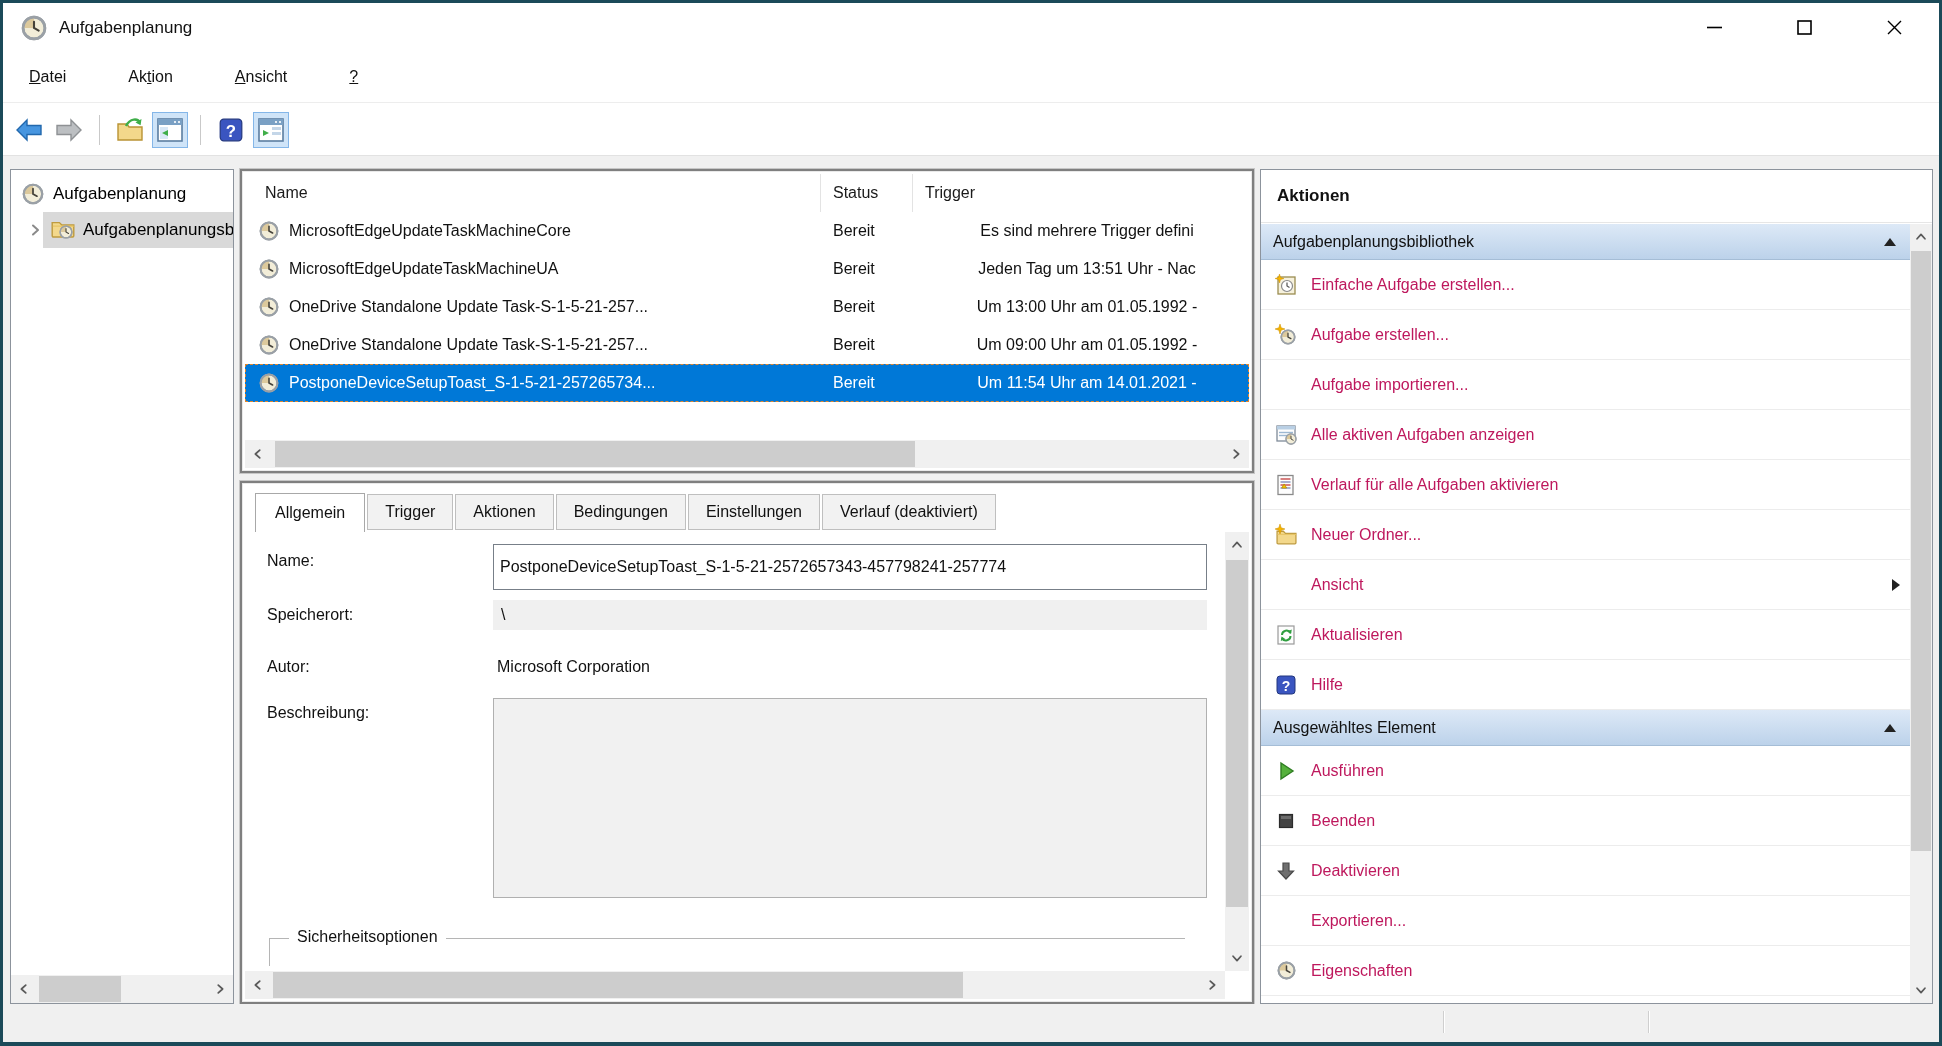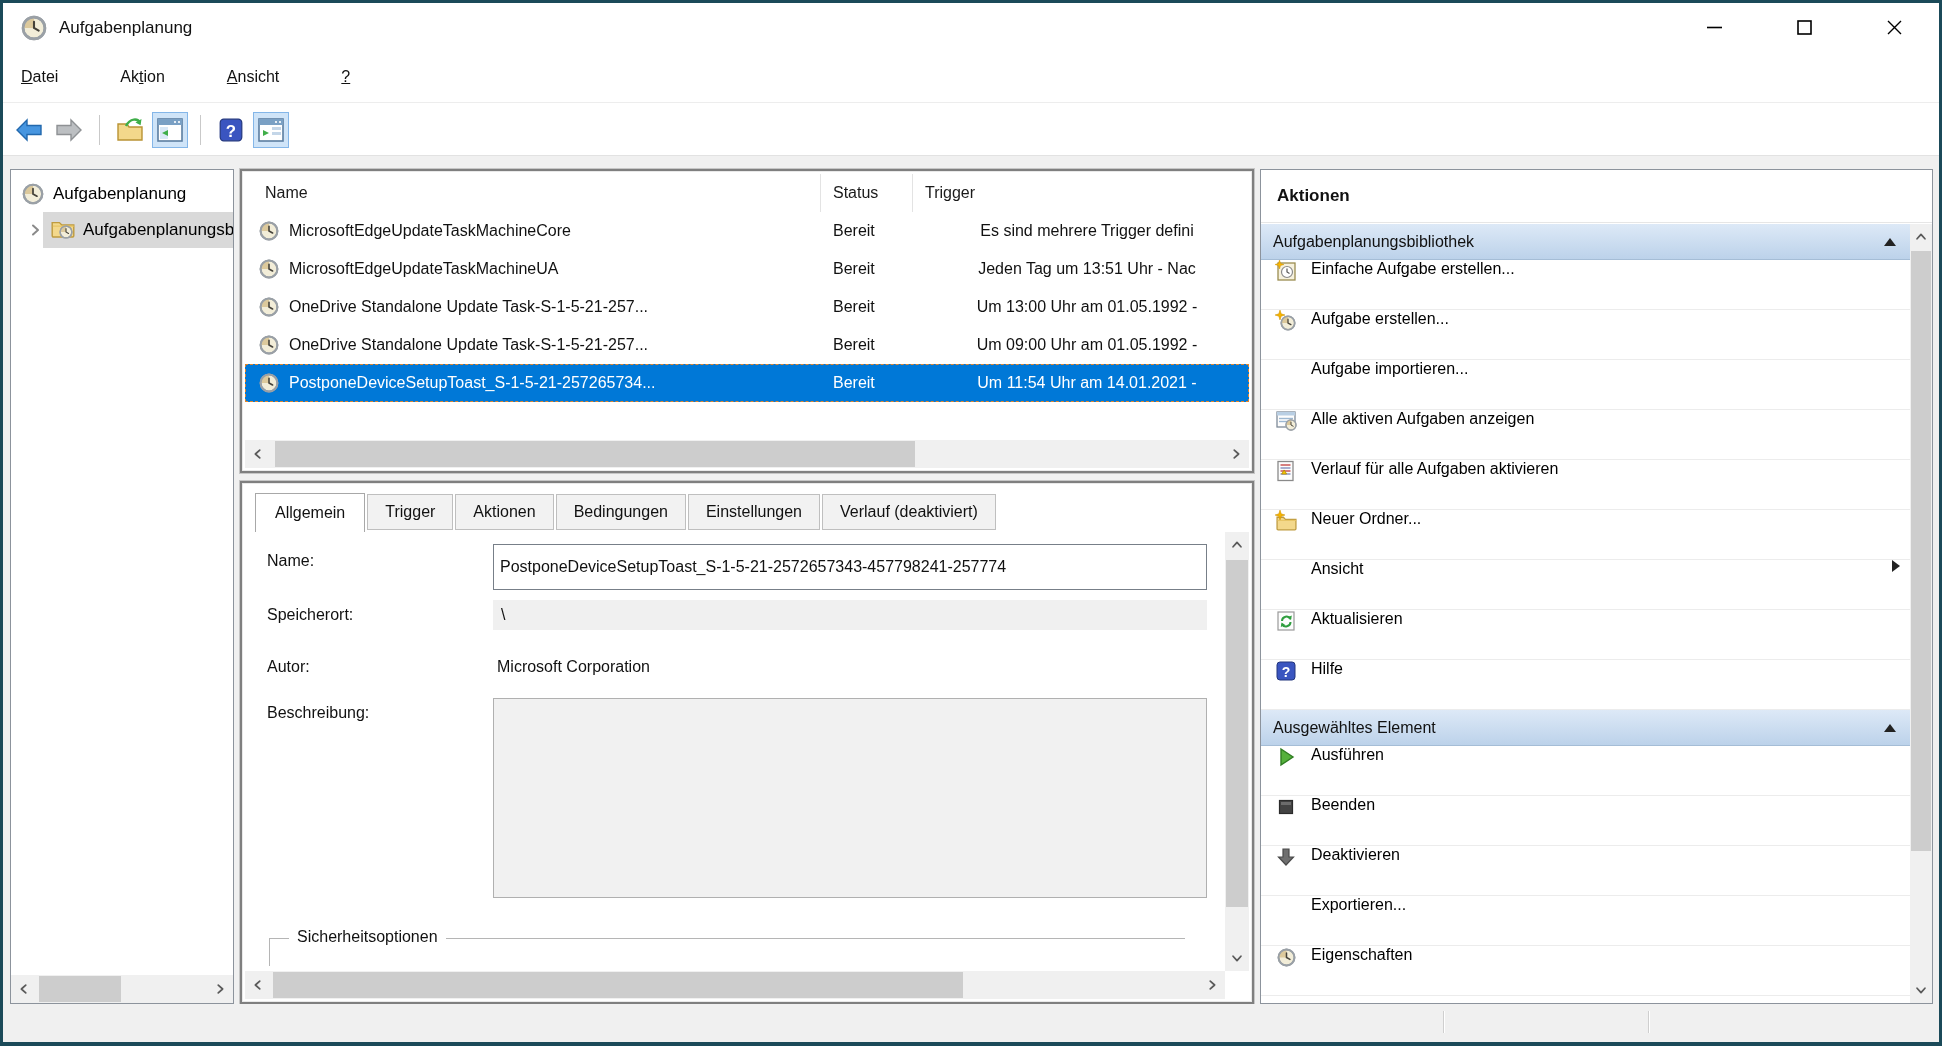--- a/index.html
+++ b/index.html
@@ -9,21 +9,21 @@
   
   .titlebar{position:absolute;top:0;left:0;right:0;height:49px;background:#fff;display:flex;align-items:center;}
   .app-icon{margin-left:18px;width:26px;height:26px;flex:0 0 auto;}
   .title-text{margin-left:12px;font-size:17px;color:#111;}
   .win-controls{margin-left:auto;display:flex;height:100%;}
   .win-btn{width:90px;height:100%;display:flex;align-items:center;justify-content:center;}
   
   .menubar{position:absolute;top:49px;left:0;right:0;height:51px;background:#fff;
     border-bottom:1px solid #ededed;display:flex;align-items:center;font-size:16px;color:#111;}
   .menu-item{padding:6px 2px;margin-left:58px;}
-  .menu-item:first-child{margin-left:16px;}
+  .menu-item:first-child{margin-left:24px;}
   .menu-item .u{text-decoration:underline;}
   
   .toolbar{position:absolute;top:101px;left:0;right:0;height:52px;background:#fff;
     border-bottom:1px solid #e2e2e2;display:flex;align-items:center;}
   .tb-sep{width:1px;height:30px;background:#c9c9c9;margin:0 10px;}
   .tb-btn{width:36px;height:36px;display:flex;align-items:center;justify-content:center;margin:0 2px;border:1px solid transparent;}
   .tb-btn.pressed{background:#cfe4f8;border:1px solid #84b6e8;}
   
   .content{position:absolute;top:153px;left:0;right:0;bottom:38px;background:#f0f0f0;}
   .statusbar{position:absolute;left:0;right:0;bottom:0;height:38px;background:#f0f0f0;}
@@ -71,21 +71,21 @@
   .sec-stub{position:absolute;left:24px;top:406px;height:28px;border-left:1px solid #b5b5b5;}
   .sec-label{position:absolute;left:44px;top:396px;background:#fff;padding:0 8px;}
   .form-vscroll{position:absolute;right:3px;top:49px;width:24px;bottom:31px;background:#f0f0f0;}
   
   .actions-pane{position:absolute;left:1257px;top:13px;right:6px;bottom:0;background:#fff;border:1px solid #8c939c;overflow:hidden;}
   .actions-title{height:53px;display:flex;align-items:center;padding-left:16px;font-size:17px;font-weight:bold;color:#111;border-bottom:1px solid #e6e6e6;}
   .actions-list{position:absolute;left:0;right:22px;top:54px;bottom:0;overflow:hidden;}
   .act-group-header{height:36px;background:linear-gradient(#dde9f7,#bcd2ea);border-bottom:1px solid #a5bdd6;
     display:flex;align-items:center;padding:0 14px 0 12px;font-size:16px;color:#111;}
   .act-group-header .spacer{flex:1;}
-  .act-item{height:50px;display:flex;align-items:flex-start;border-bottom:1px solid #ececec;font-size:16px;color:#000000;padding-right:10px;}
+  .act-item{height:50px;display:flex;align-items:center;border-bottom:1px solid #ececec;font-size:16px;color:#be185d;padding-right:10px;}
   .act-ic{width:22px;height:22px;margin:0 14px 0 14px;flex:0 0 auto;display:flex;align-items:center;justify-content:center;}
   .act-label{flex:1;white-space:nowrap;overflow:hidden;}
   .act-vscroll{position:absolute;right:0;top:54px;width:22px;bottom:0;background:#f0f0f0;}
   .tri-up{width:0;height:0;border-left:6px solid transparent;border-right:6px solid transparent;border-bottom:8px solid #222;}
   .tri-right{width:0;height:0;border-top:6px solid transparent;border-bottom:6px solid transparent;border-left:8px solid #222;margin-left:auto;}
 </style>
 </head>
 <body>
 
 <svg width="0" height="0" style="position:absolute">

